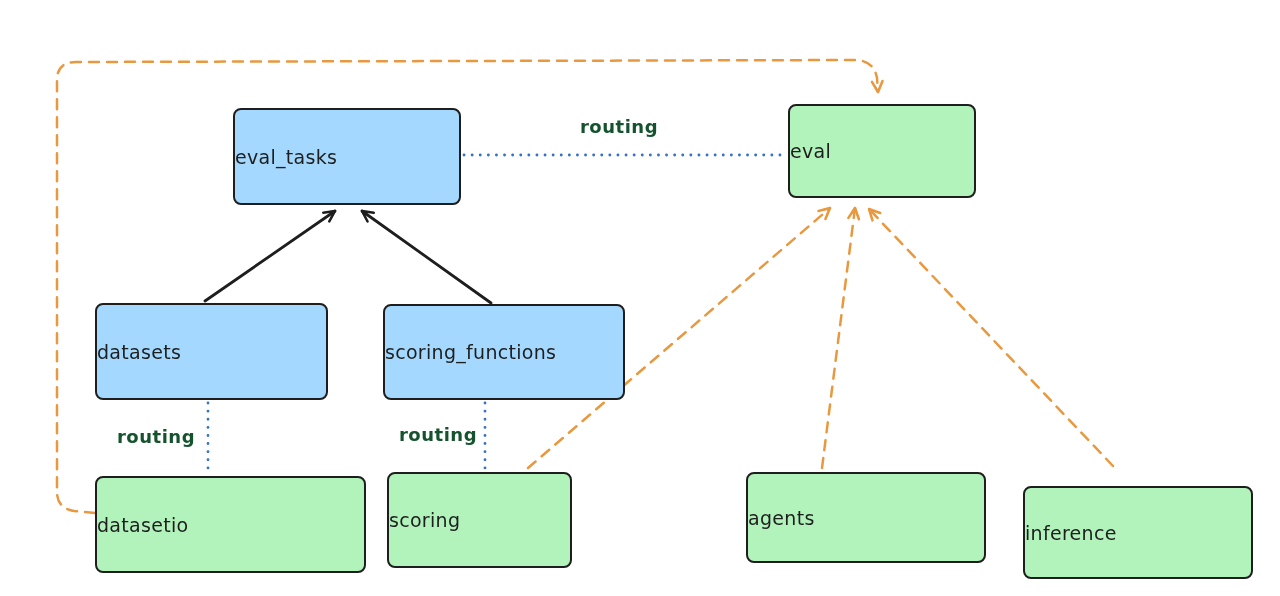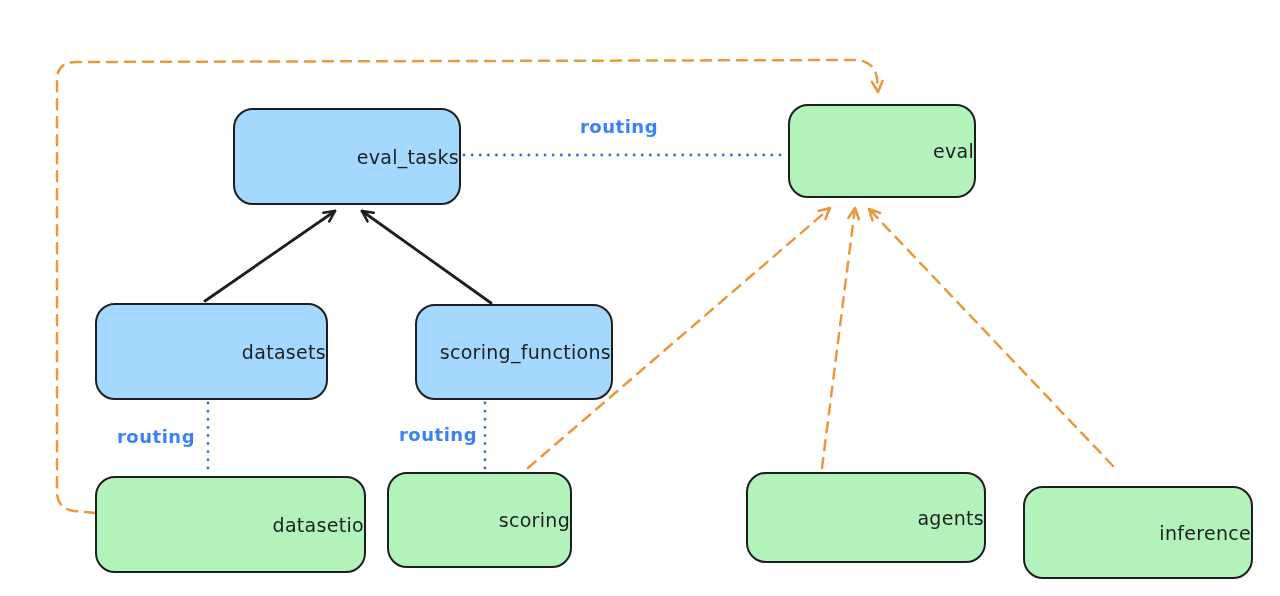--- a/index.html
+++ b/index.html
@@ -17,38 +17,38 @@
   }
   .connectors {
     position: absolute;
     left: 0; top: 0;
     width: 1280px; height: 596px;
     pointer-events: none;
   }
   .node {
     position: absolute;
     border: 2.5px solid #1e1e1e;
-    border-radius: 20px;
+    border-radius: 8px;
     display: flex;
     align-items: center;
-    justify-content: flex-end;
+    justify-content: flex-start;
     font-size: 19px;
     color: #1e1e1e;
     letter-spacing: 0.3px;
     box-sizing: border-box;
   }
   .node.blue  { background: #a5d8ff; }
   .node.green { background: #b2f2bb; }
   .edge-label {
     position: absolute;
     width: 120px;
     text-align: center;
     font-size: 18px;
     font-weight: 600;
-    color: #3b82f6;
+    color: #14532d;
     letter-spacing: 0.5px;
   }
 </style>
 </head>
 <body>
 
 <div class="canvas">
 
   <svg class="connectors" viewBox="0 0 1280 596">
     <defs>
@@ -81,21 +81,21 @@
   </div>
 
   <div class="node green" style="left:788px; top:104px; width:188px; height:94px;">
     <span>eval</span>
   </div>
 
   <div class="node blue" style="left:95px; top:303px; width:233px; height:97px;">
     <span>datasets</span>
   </div>
 
-  <div class="node blue" style="left:383px; top:304px; width:198px; height:96px;margin-left:32px;">
+  <div class="node blue" style="left:383px; top:304px; width:242px; height:96px;">
     <span>scoring_functions</span>
   </div>
 
   <div class="node green" style="left:95px; top:476px; width:271px; height:97px;">
     <span>datasetio</span>
   </div>
 
   <div class="node green" style="left:387px; top:472px; width:185px; height:96px;">
     <span>scoring</span>
   </div>

